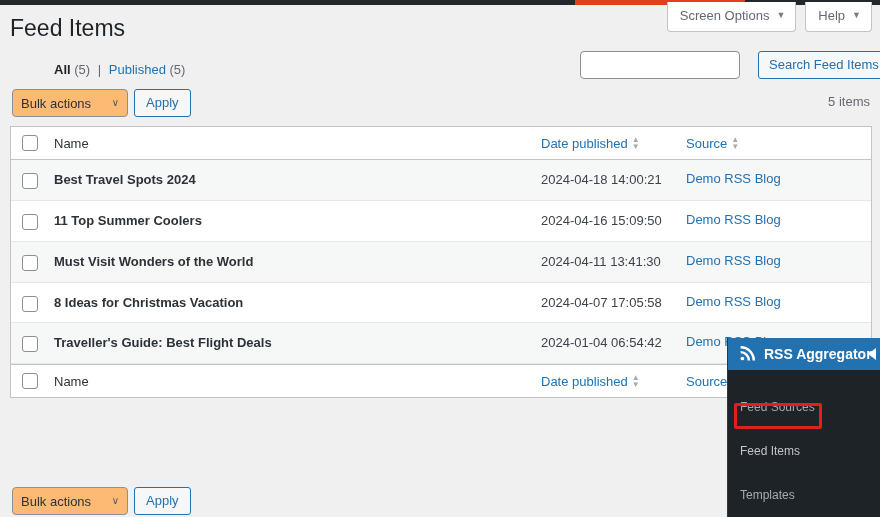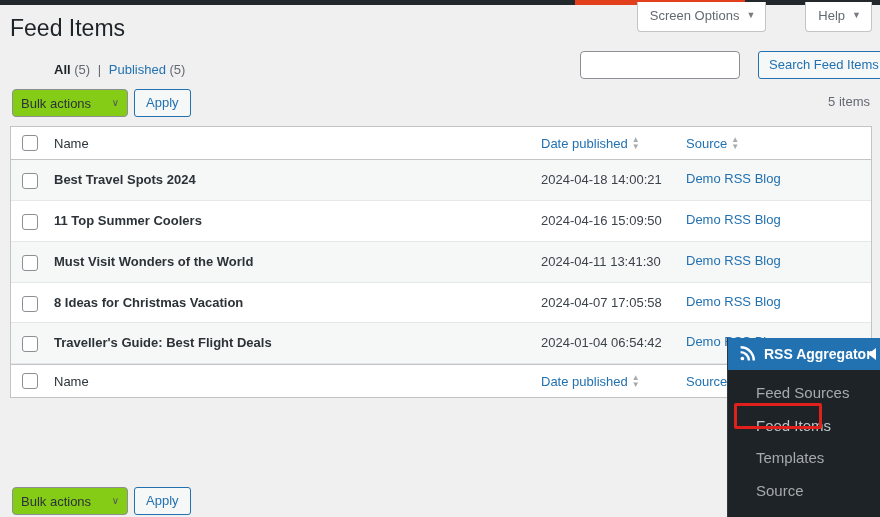--- a/index.html
+++ b/index.html
@@ -23,21 +23,21 @@
   .screen-meta-btn {
     background: #fff;
     border: 1px solid #c3c4c7;
     border-top: none;
     border-radius: 0 0 4px 4px;
     padding: 4px 10px 5px 12px;
     font-size: 13px;
     color: #646970;
     line-height: 1.5;
     cursor: pointer;
-    display: flex; align-items: center; gap: 7px; margin-left: 30px;
+    display: flex; align-items: center; gap: 7px;
   }
   .caret-dn { font-size: 9px; color: #787c82; line-height: 1; }
 
   
   .page-title {
     position: absolute; top: 14px; left: 10px;
     font-size: 23px; font-weight: 400; color: #1d2327;
     line-height: 1.3; margin: 0; padding: 0;
   }
 
@@ -62,21 +62,21 @@
     color: #2271b1; font-size: 13px; line-height: 26px; cursor: pointer;
     white-space: nowrap; font-family: inherit;
   }
 
   
   .tablenav-top { position: absolute; top: 89px; left: 12px; display: flex; gap: 6px; align-items: center; }
   .tablenav-bottom { position: absolute; top: 487px; left: 12px; display: flex; gap: 6px; align-items: center; }
   .bulk-select {
     position: relative;
     height: 28px; width: 116px;
-    background: #84cc16; border: 1px solid #8c8f94; border-radius: 4px;
+    background: #fdba74; border: 1px solid #8c8f94; border-radius: 4px;
     font-size: 13px; color: #2c3338;
     display: flex; align-items: center; padding: 0 8px;
     cursor: pointer;
   }
   .bulk-select .sel-caret { position: absolute; right: 8px; top: 7px; font-size: 10px; color: #50575e; }
   .apply-btn {
     height: 28px; padding: 0 11px;
     background: #f6f7f7; border: 1px solid #2271b1; border-radius: 3px;
     color: #2271b1; font-size: 13px; line-height: 26px; cursor: pointer;
     font-family: inherit;
@@ -140,21 +140,21 @@
   .flyout-title { color: #fff; font-size: 14px; font-weight: 600; white-space: nowrap; }
   .rss-ico { width: 16px; height: 16px; flex: 0 0 16px; display: block; }
   .fly-arrow {
     position: absolute; right: 4px; top: 10px;
     width: 0; height: 0;
     border-top: 6px solid transparent;
     border-bottom: 6px solid transparent;
     border-right: 8px solid #fff;
   }
   .flyout ul { list-style: none; margin: 0; padding: 7px 0 9px 0; }
-  .flyout li { padding: 5px 28px; font-size: 15px; color: #a7aaad; cursor: pointer; line-height: 1.5; position: relative; }
+  .flyout li { padding: 5px 12px; font-size: 12px; color: #a7aaad; cursor: pointer; line-height: 1.5; position: relative; margin-top: 16px; }
   .flyout li.current { color: #fff; font-weight: 700; }
   .flyout li.highlight { color: #c3c4c7; }
   .hl-box {
     position: absolute; left: 734px; top: 403px;
     width: 88px; height: 26px;
     border: 3px solid #e0201b;
     border-radius: 2px; z-index: 40; pointer-events: none;
   }
 </style>
 </head>

